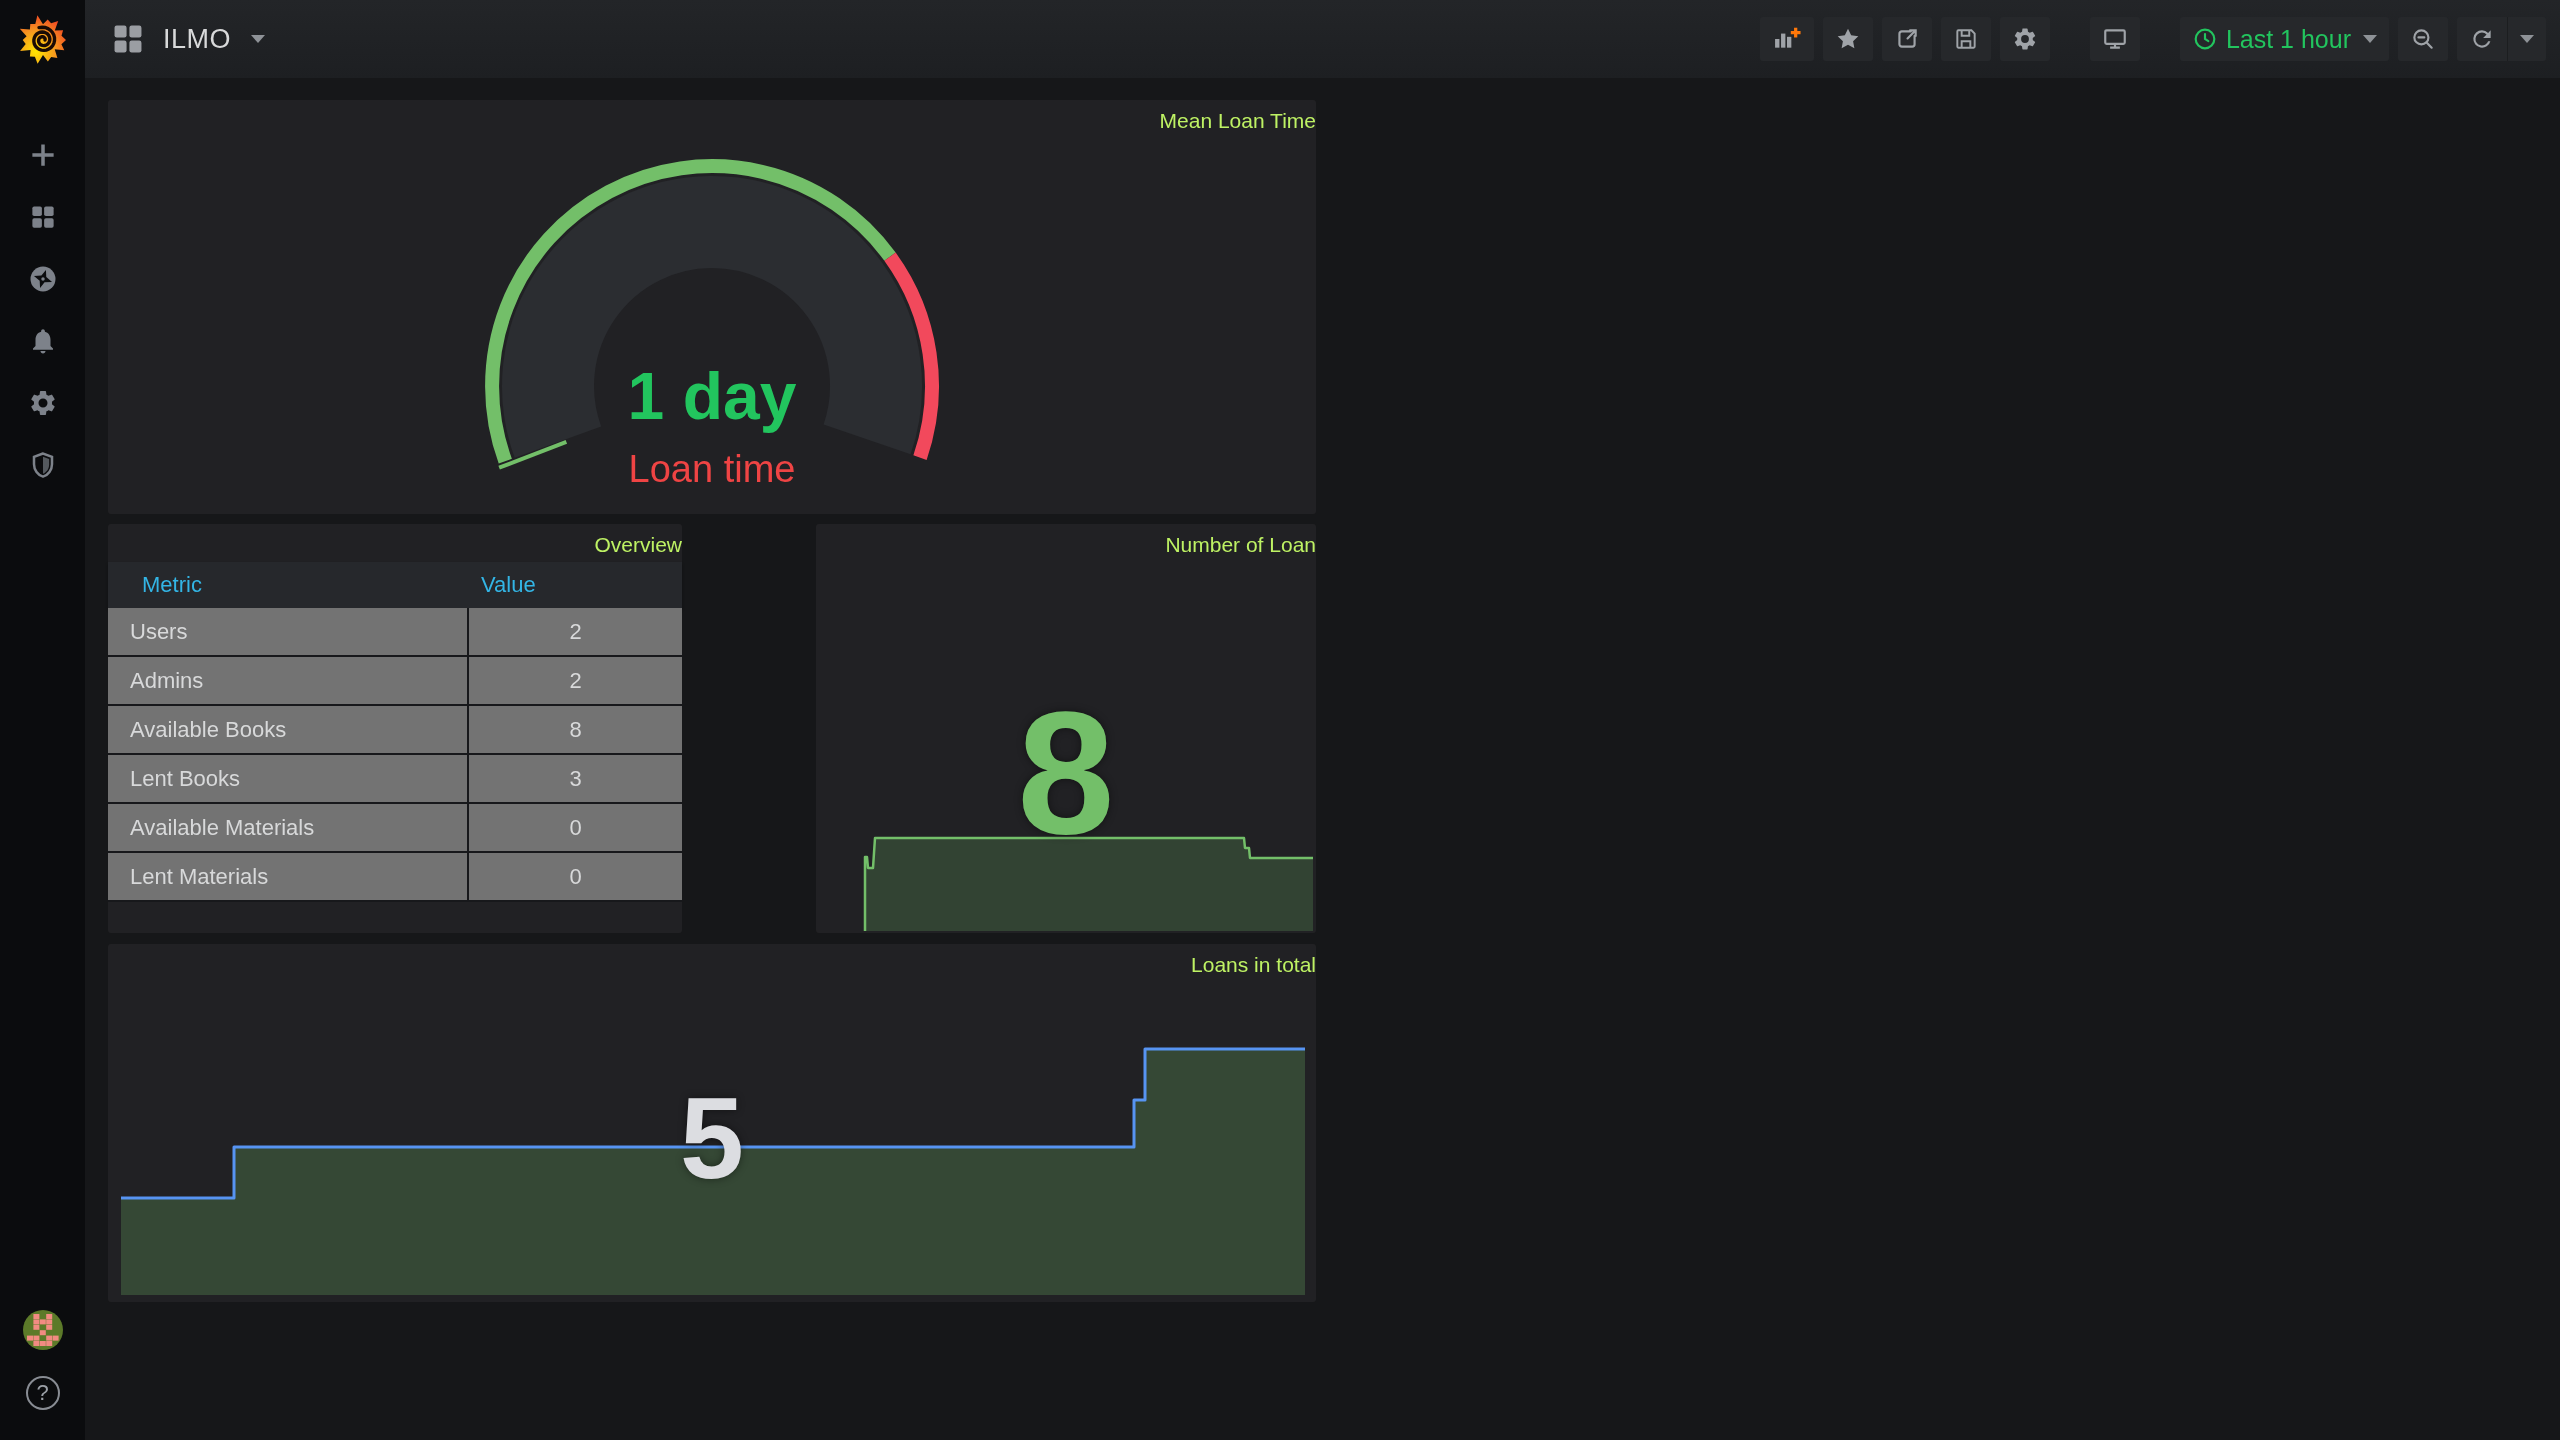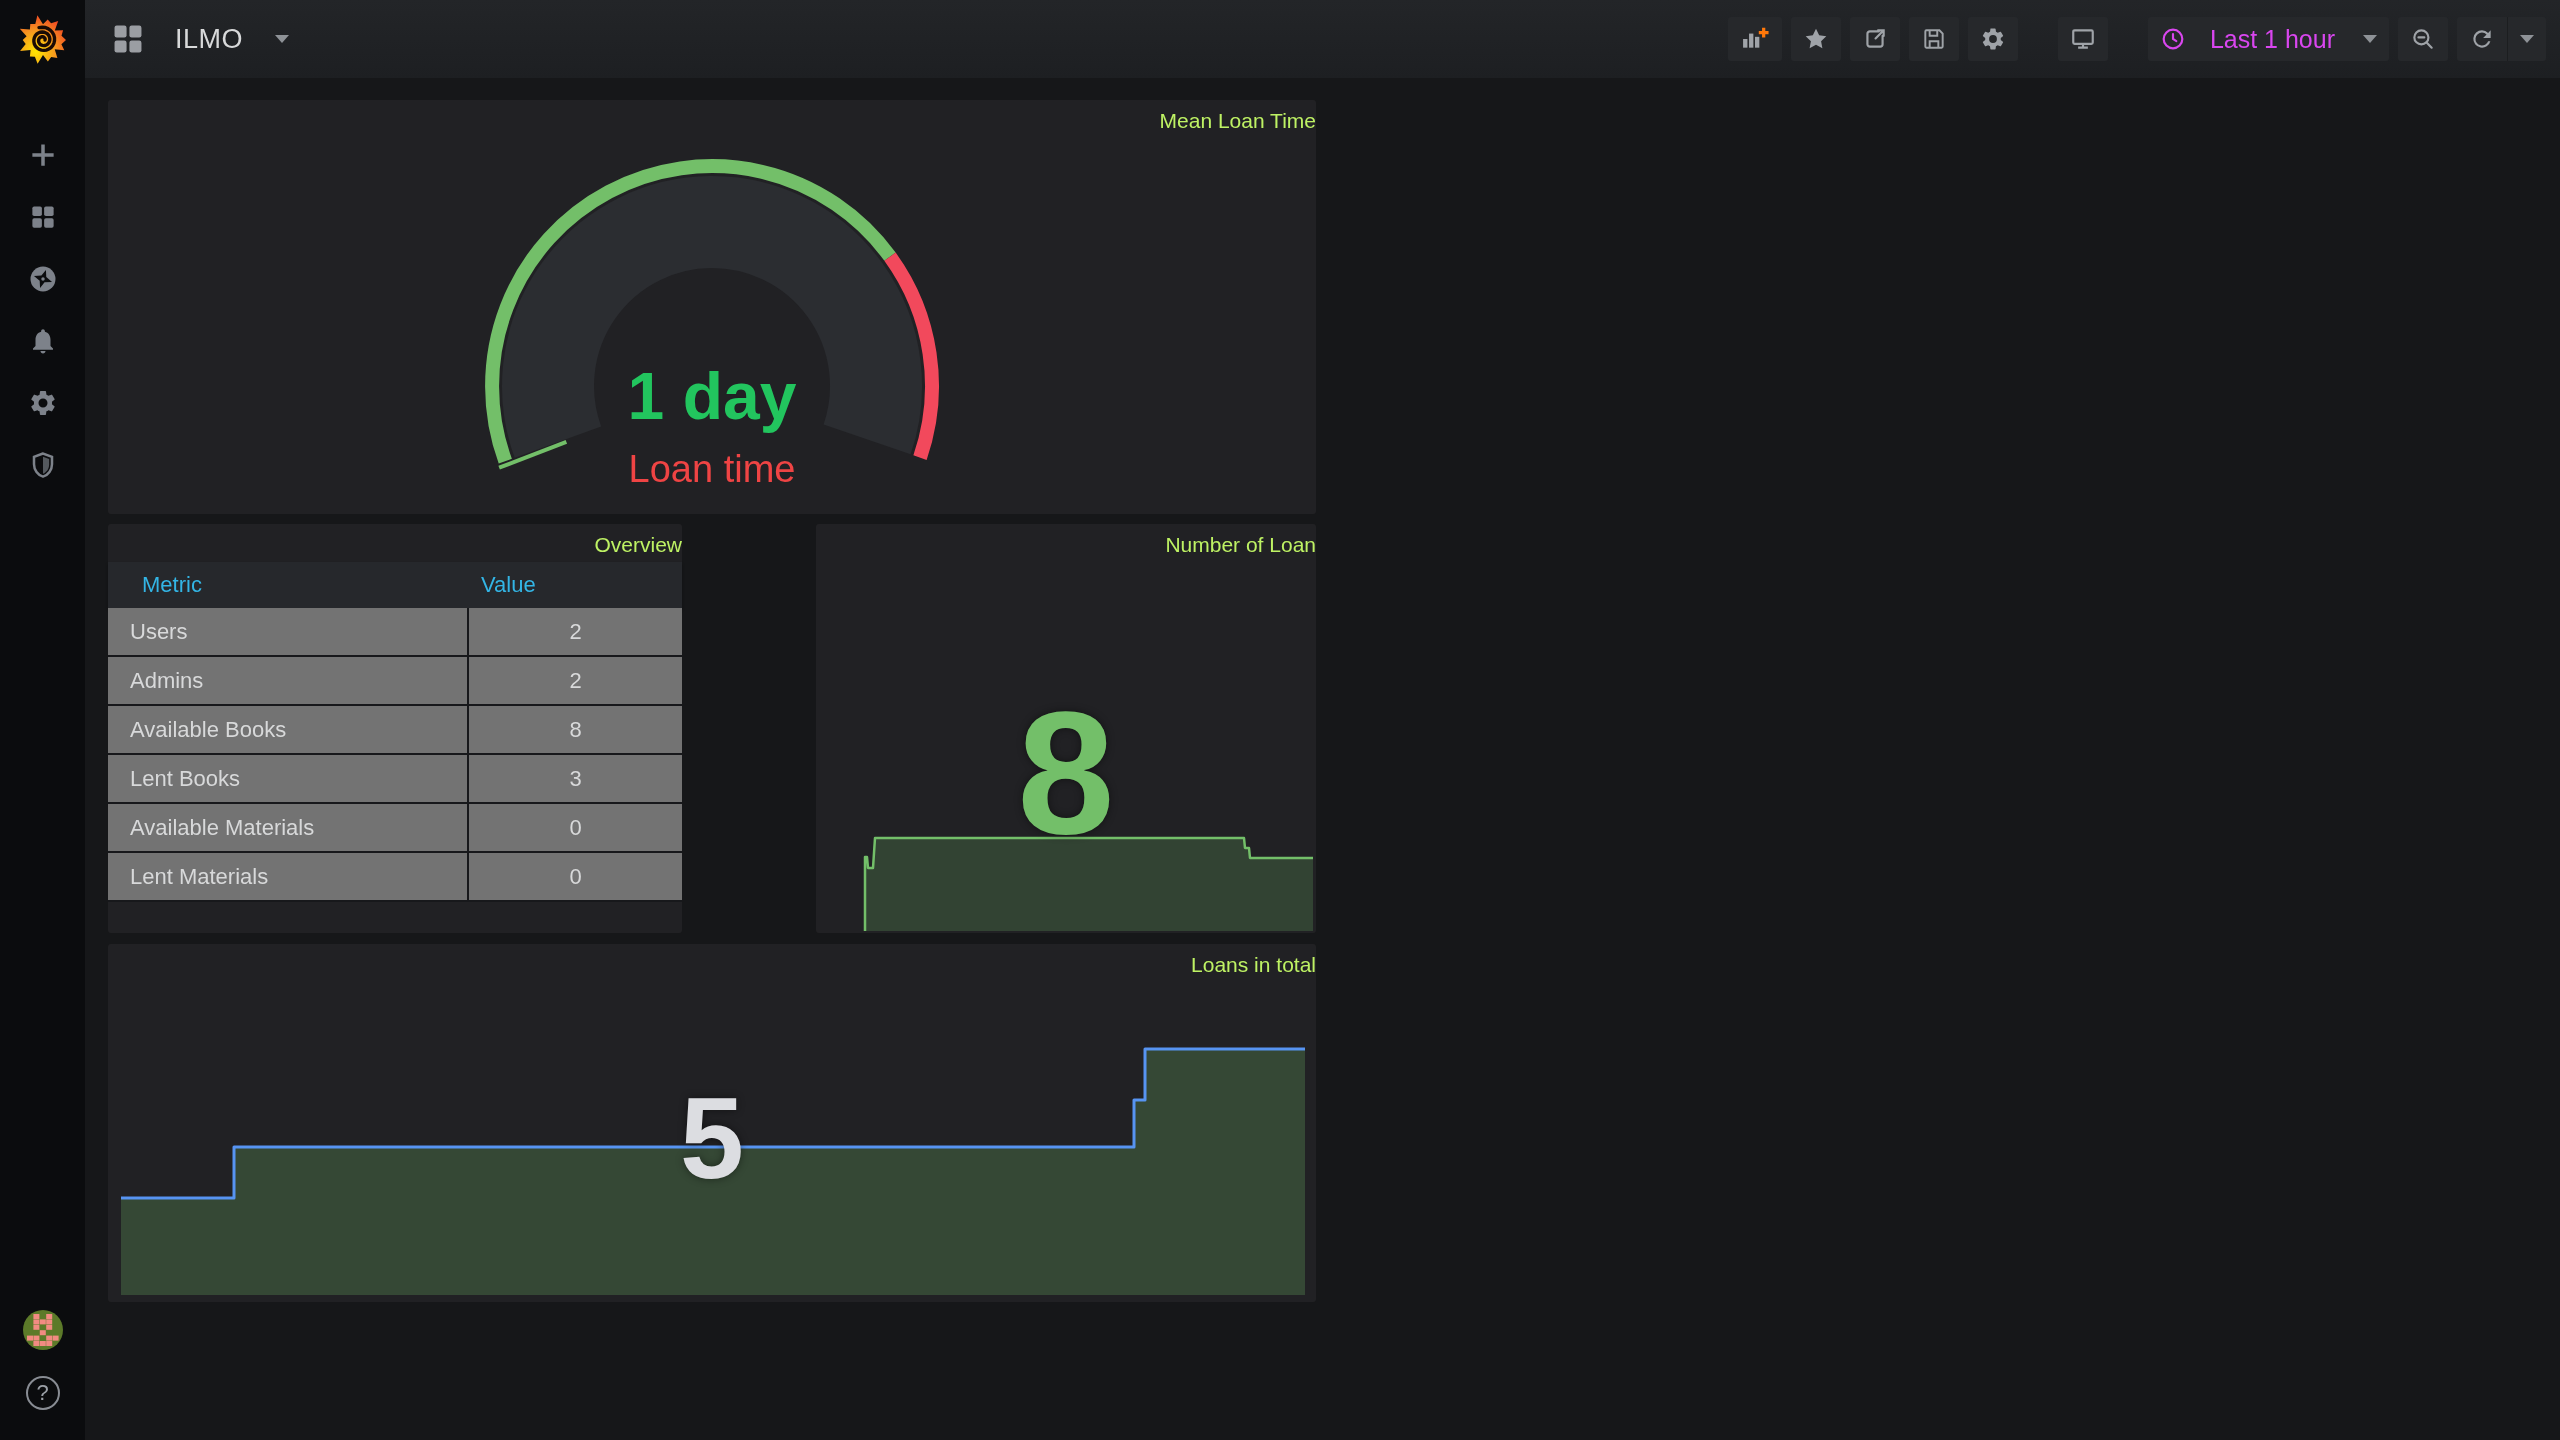--- a/index.html
+++ b/index.html
@@ -12,31 +12,31 @@
   .side-icons { position:absolute; top:140px; left:0; width:85px; display:flex; flex-direction:column; align-items:center; gap:32px; }
   .side-btn { width:48px; height:30px; display:flex; align-items:center; justify-content:center; color:#7d828a; cursor:pointer; }
   .side-btn svg { width:30px; height:30px; }
   .side-bottom { position:absolute; bottom:30px; left:0; width:85px; display:flex; flex-direction:column; align-items:center; gap:26px; }
   .help-circle { width:34px; height:34px; border:2px solid #888c93; border-radius:50%; color:#9ba0a7;
                  font-size:22px; display:flex; align-items:center; justify-content:center; cursor:pointer; }
 
   
   .topnav { position:absolute; left:85px; top:0; width:2475px; height:78px;
             background:linear-gradient(180deg,#232528,#1d1f22); display:flex; align-items:center; z-index:4; }
-  .crumb { display:flex; align-items:center; gap:28px; margin-left:24px; cursor:pointer; }
+  .crumb { display:flex; align-items:center; gap:16px; margin-left:24px; cursor:pointer; }
   .crumb svg { width:38px; height:38px; color:#9b9ea3; }
   .crumb-title { font-size:27px; color:#d8d9da; letter-spacing:.5px; }
   .caret { width:0; height:0; border-left:7px solid transparent; border-right:7px solid transparent;
            border-top:8px solid #8e9297; margin-left:4px; }
   .nav-right { margin-left:auto; margin-right:14px; display:flex; align-items:center; gap:9px; }
   .nav-btn { height:44px; min-width:48px; padding:0 12px; background:#26282b; border-radius:3px;
              display:flex; align-items:center; justify-content:center; color:#9fa3a8; cursor:pointer; }
   .nav-btn svg { width:26px; height:26px; }
   .nav-gap { width:22px; }
-  .time-btn { gap:24px; color:#d946ef; font-size:25px; }
+  .time-btn { gap:8px; color:#22c55e; font-size:25px; }
   .split { display:flex; align-items:stretch; background:#26282b; border-radius:3px; overflow:hidden; }
   .split .seg { display:flex; align-items:center; justify-content:center; padding:0 12px; height:44px; color:#9fa3a8; cursor:pointer; }
   .split .seg + .seg { border-left:1px solid #1c1e20; }
 
   
   .main { position:absolute; left:85px; top:78px; width:2475px; height:1362px; }
   .panel { position:absolute; background:#212124; border-radius:3px; }
   .panel-title { position:absolute; top:9px; left:0; width:100%; text-align:right; font-size:21px;
                  font-weight:500; color:#bef264; cursor:pointer; z-index:2; }
   #p-gauge { left:23px; top:22px;  width:1208px; height:414px; }

